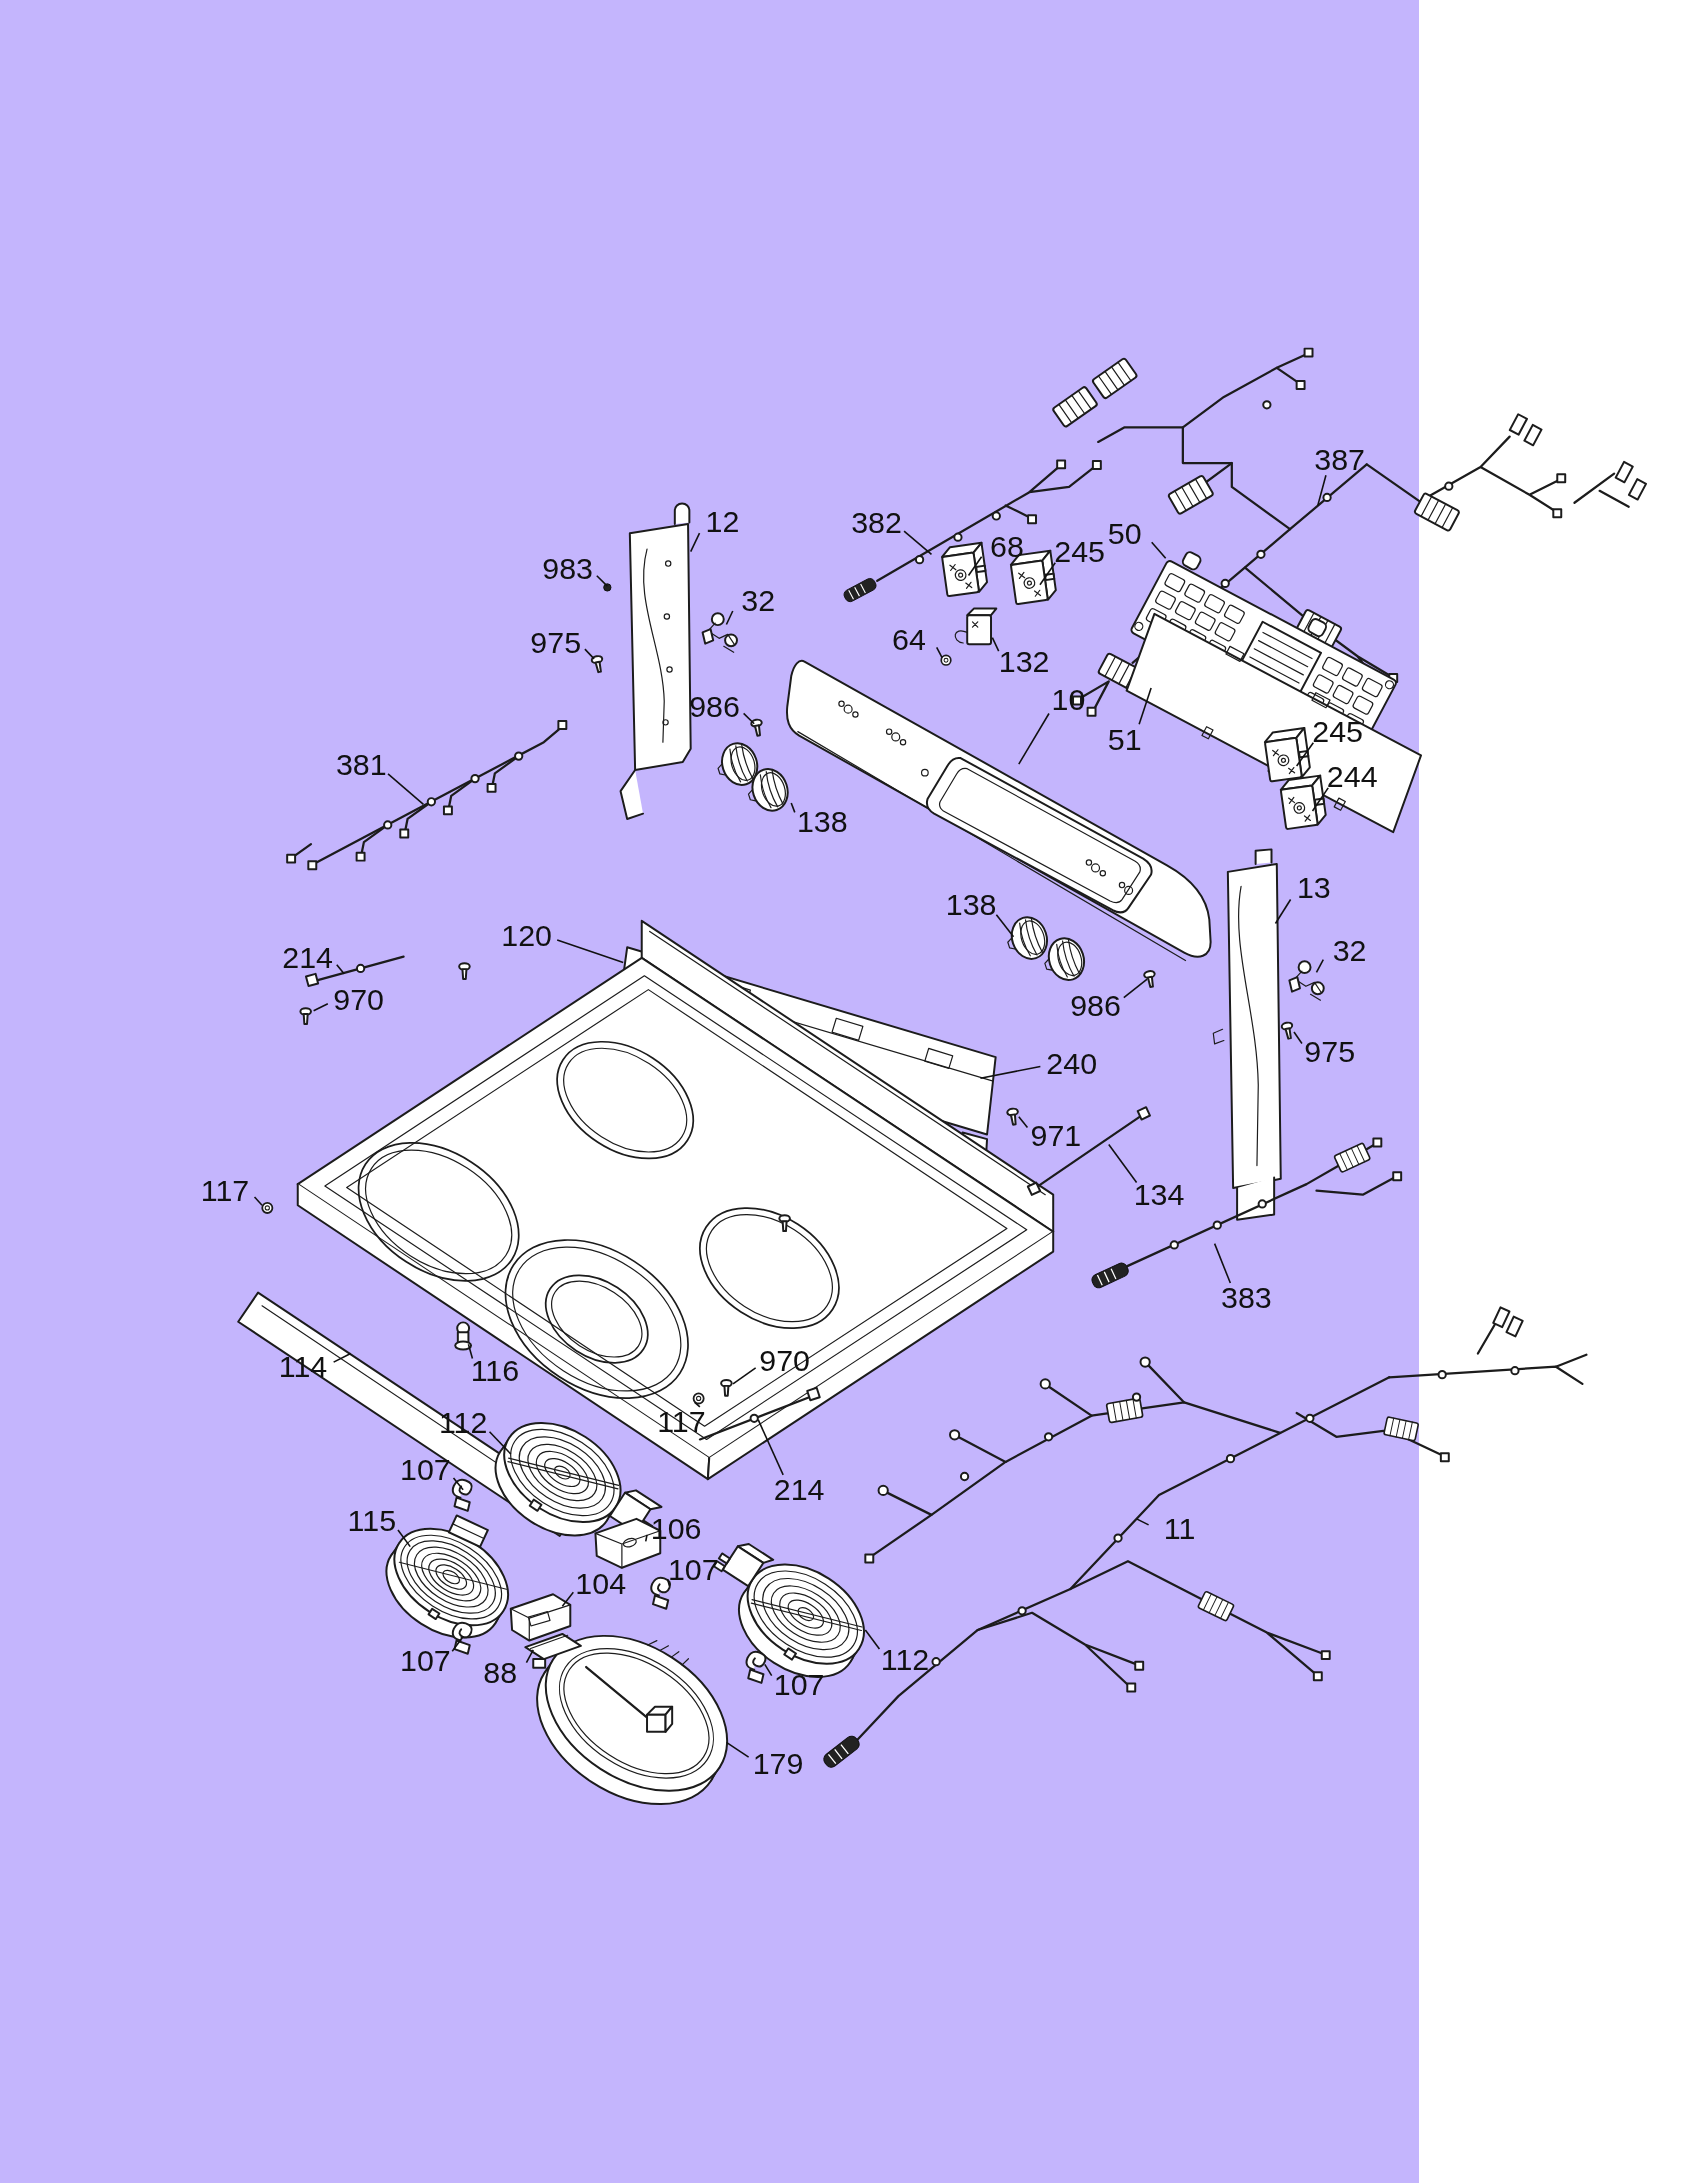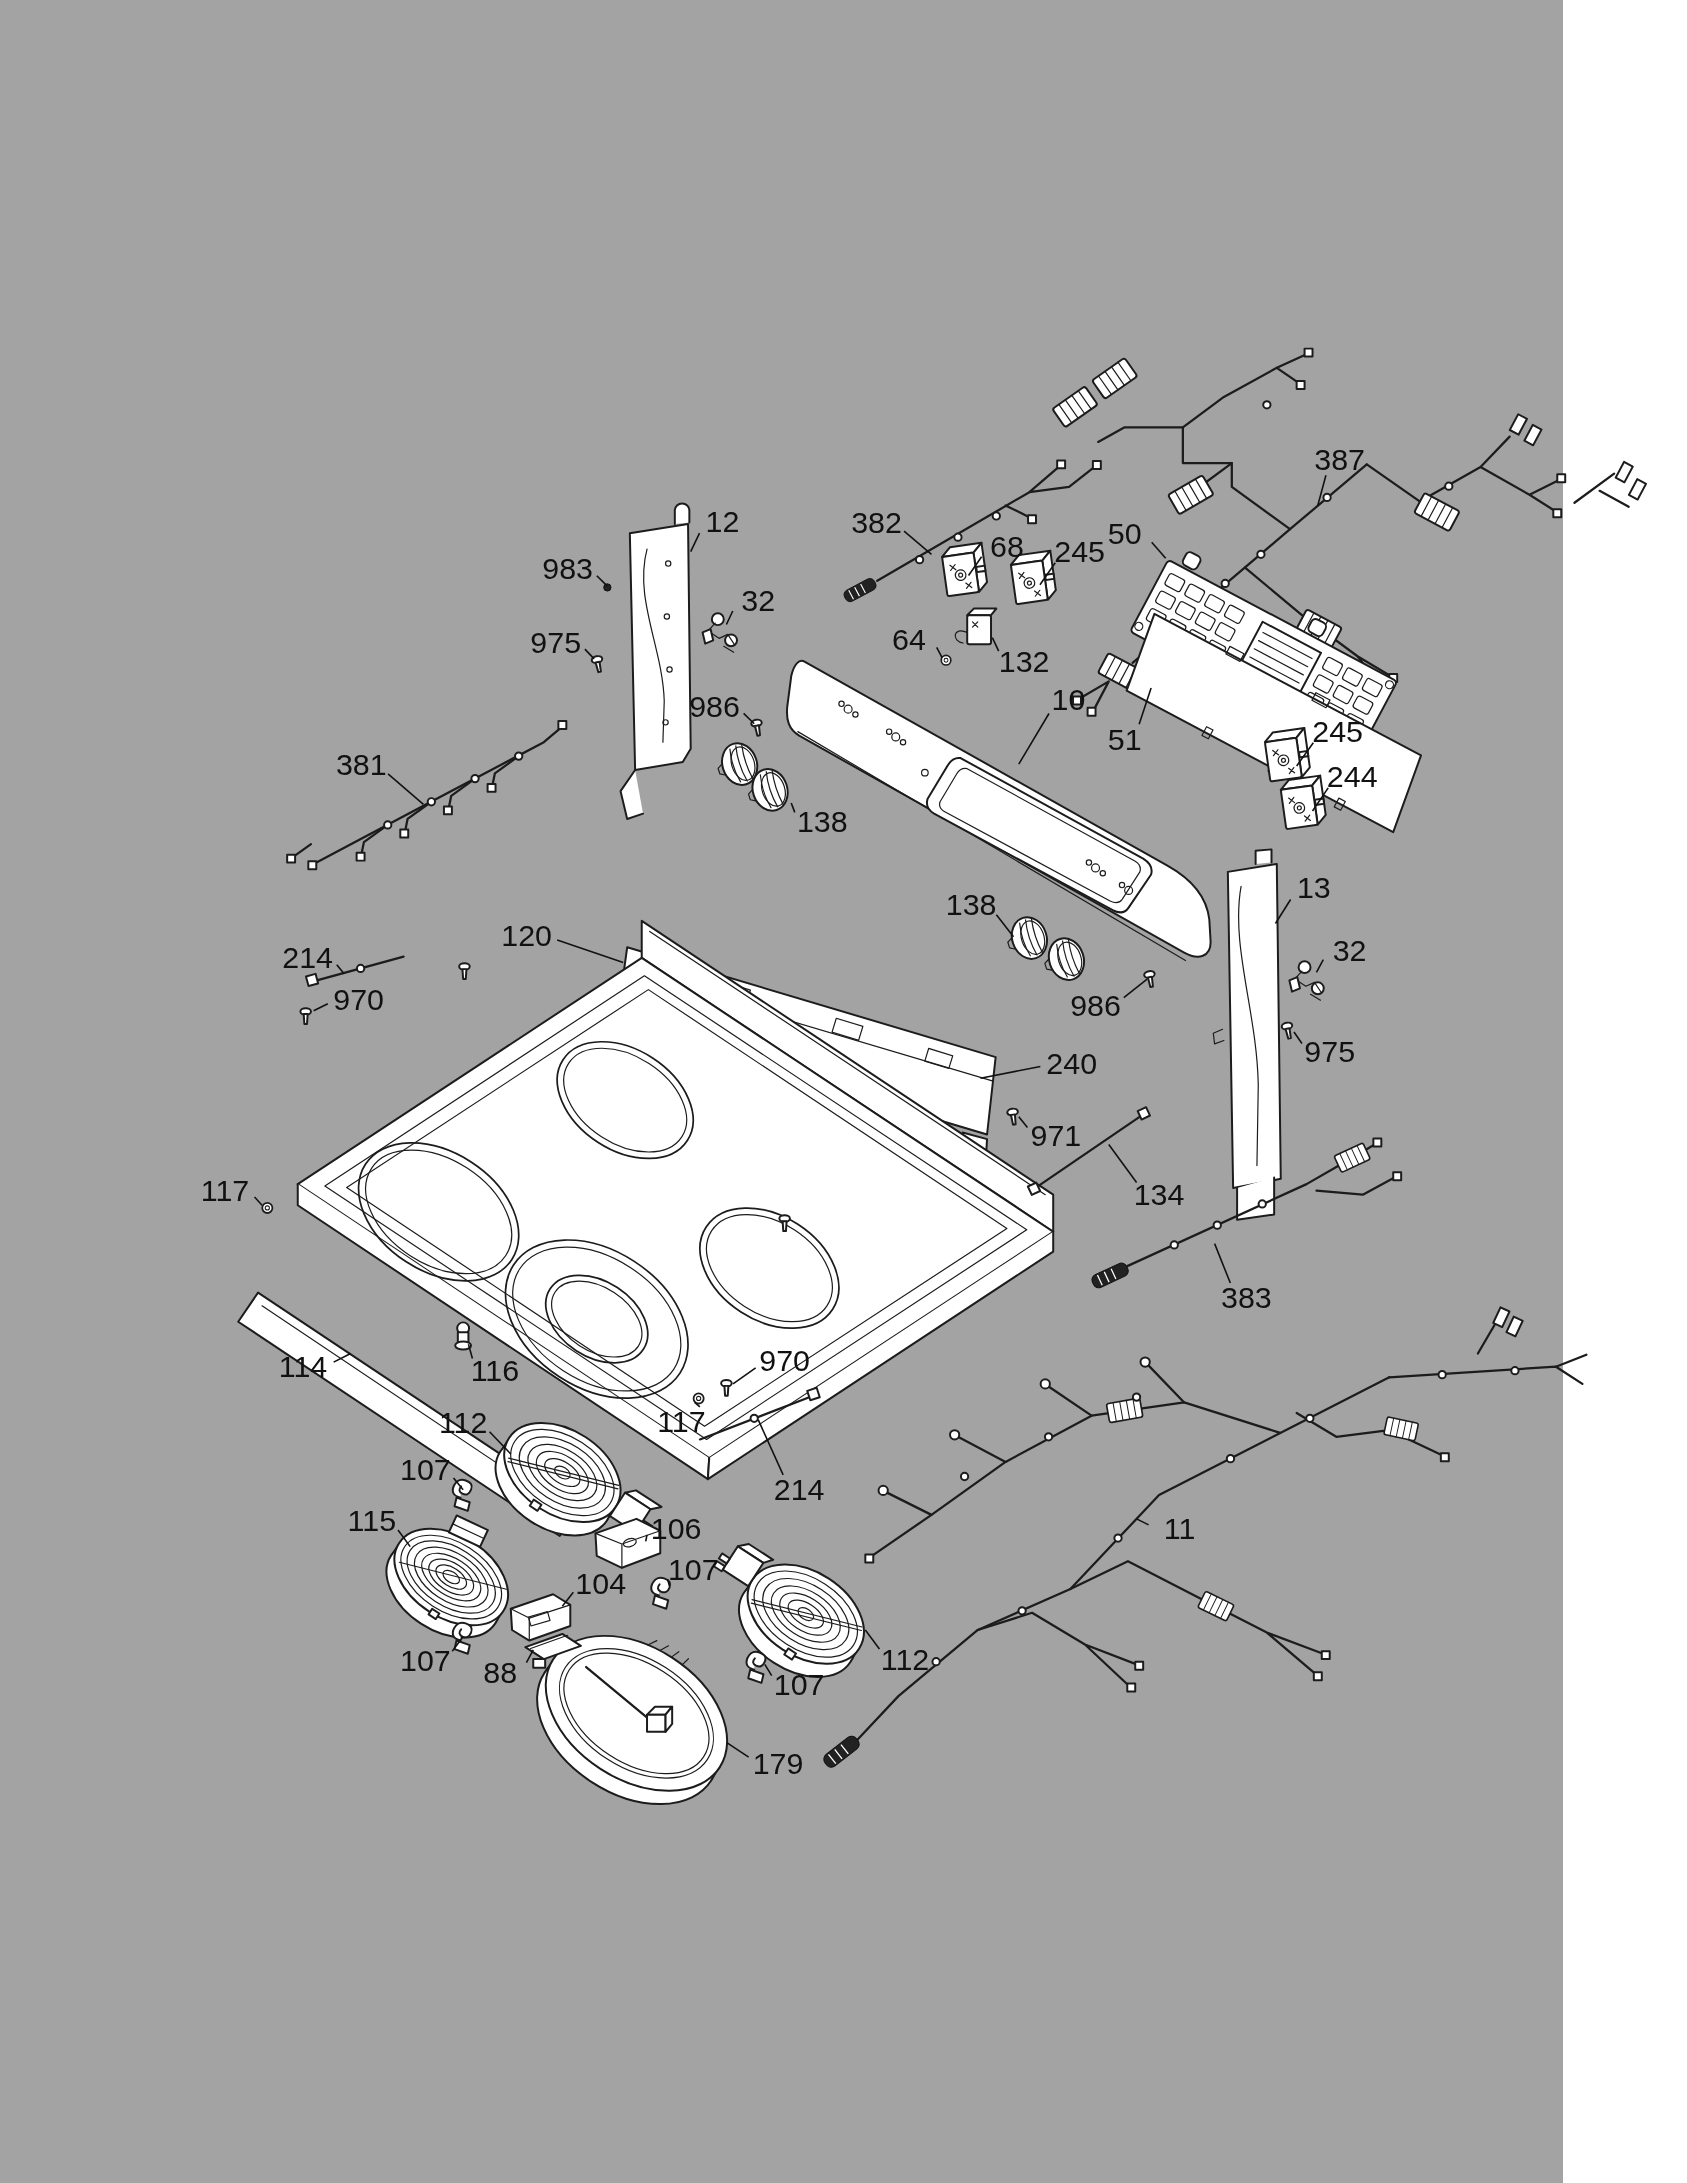--- a/index.html
+++ b/index.html
@@ -1,16 +1,16 @@
 <!DOCTYPE html>
 <html style="font-size:10.6px"><head>
 <meta charset="utf-8">
 <style>
   html,body{margin:0;padding:0;background:#ffffff;}
-  .stage{width:1563px;height:2183px;position:relative;background:#a3a3a3;}
+  .stage{width:1419px;height:2183px;position:relative;background:#c4b5fd;}
   svg{display:block;}
   .part{fill:#ffffff;stroke:#1c1c1c;stroke-width:3;stroke-linejoin:round;stroke-linecap:round;}
   .thin{fill:none;stroke:#1c1c1c;stroke-width:1.8;stroke-linejoin:round;stroke-linecap:round;}
   .wire{fill:none;stroke:#1c1c1c;stroke-width:3.4;stroke-linejoin:round;stroke-linecap:round;}
   .dark{fill:#222222;stroke:#111;stroke-width:1.5;}
   .whatch{fill:none;stroke:#ffffff;stroke-width:2;}
   .callout{font-family:"Liberation Sans","DejaVu Sans",sans-serif;font-size:46px;fill:#111111;text-anchor:middle;}
   .leader{stroke:#111111;stroke-width:2.4;fill:none;}
 </style>
 </head>

